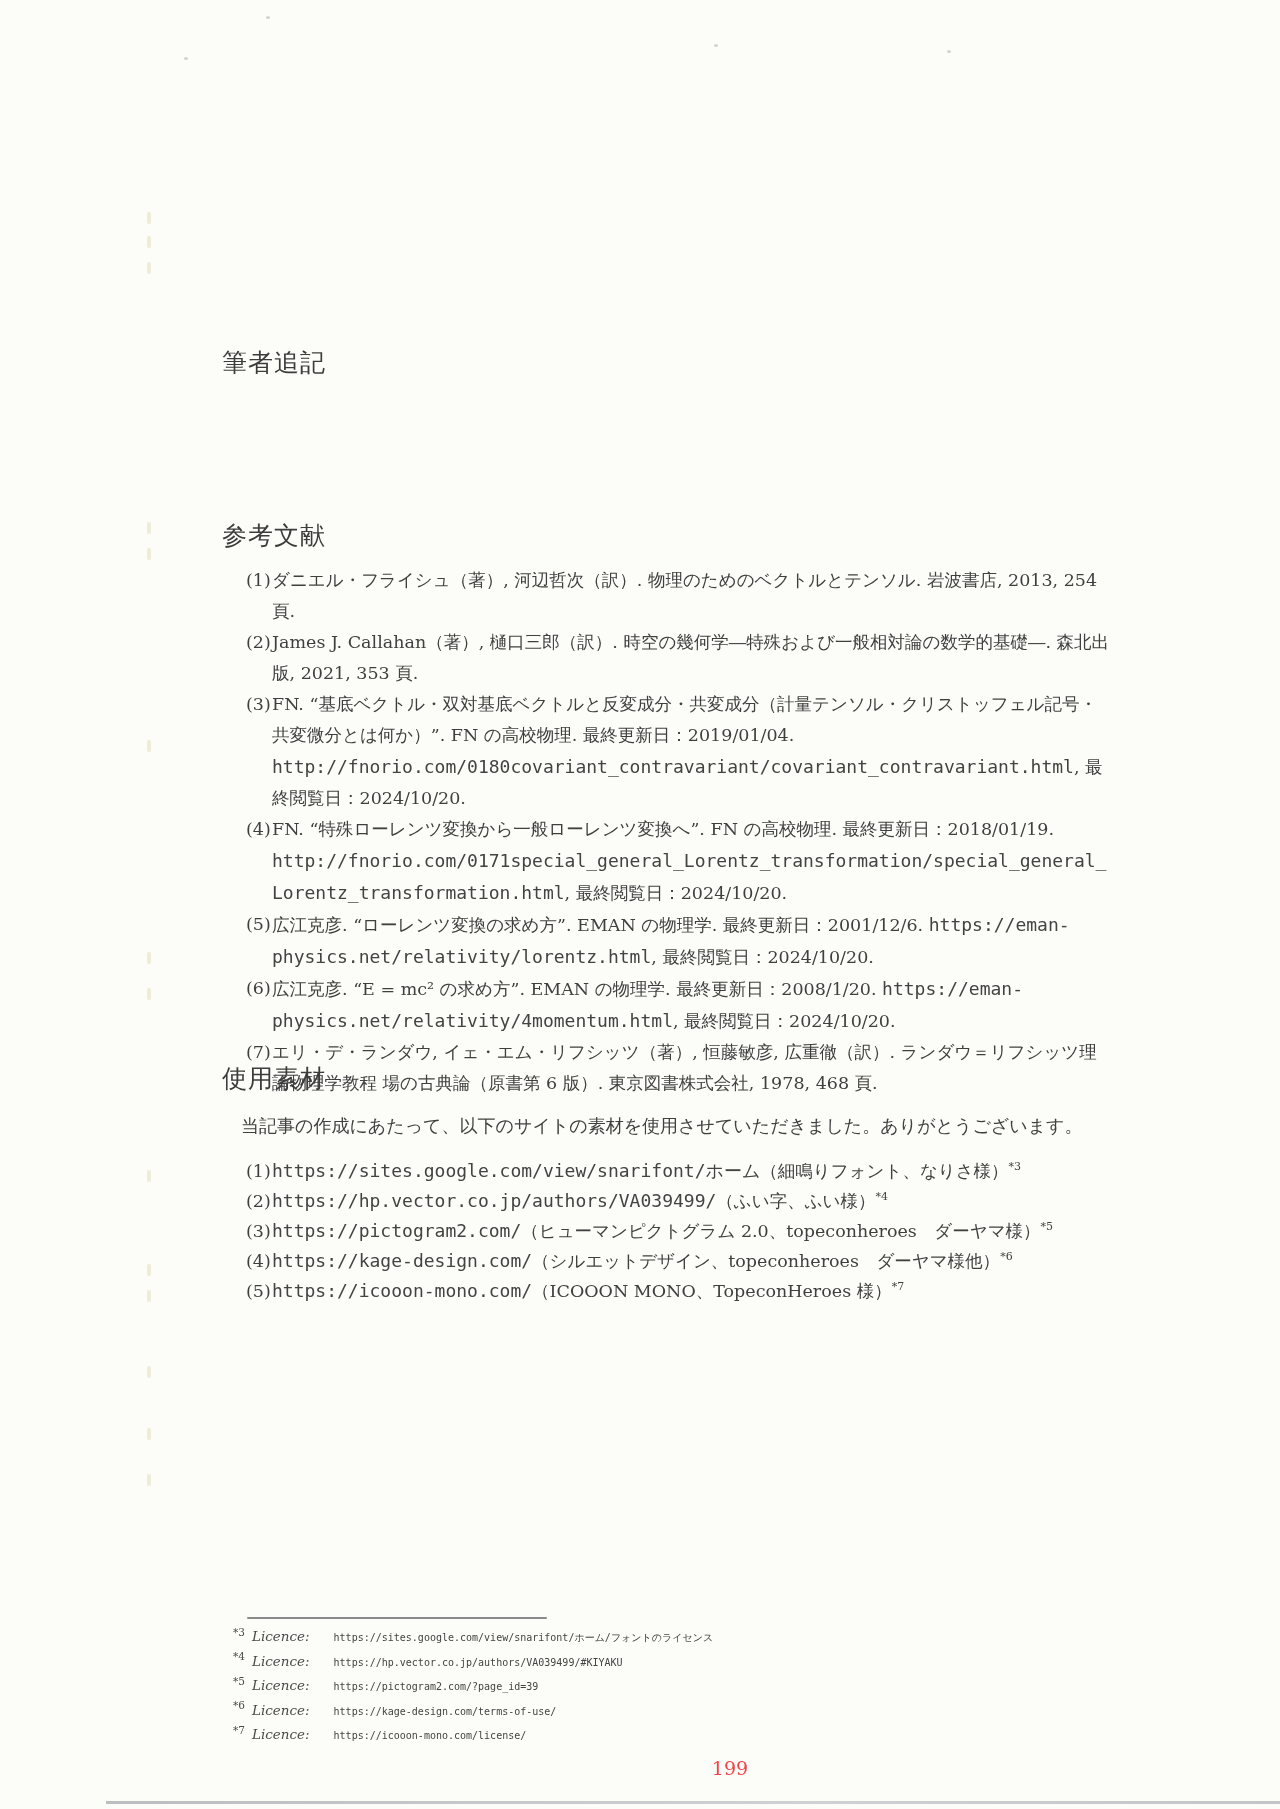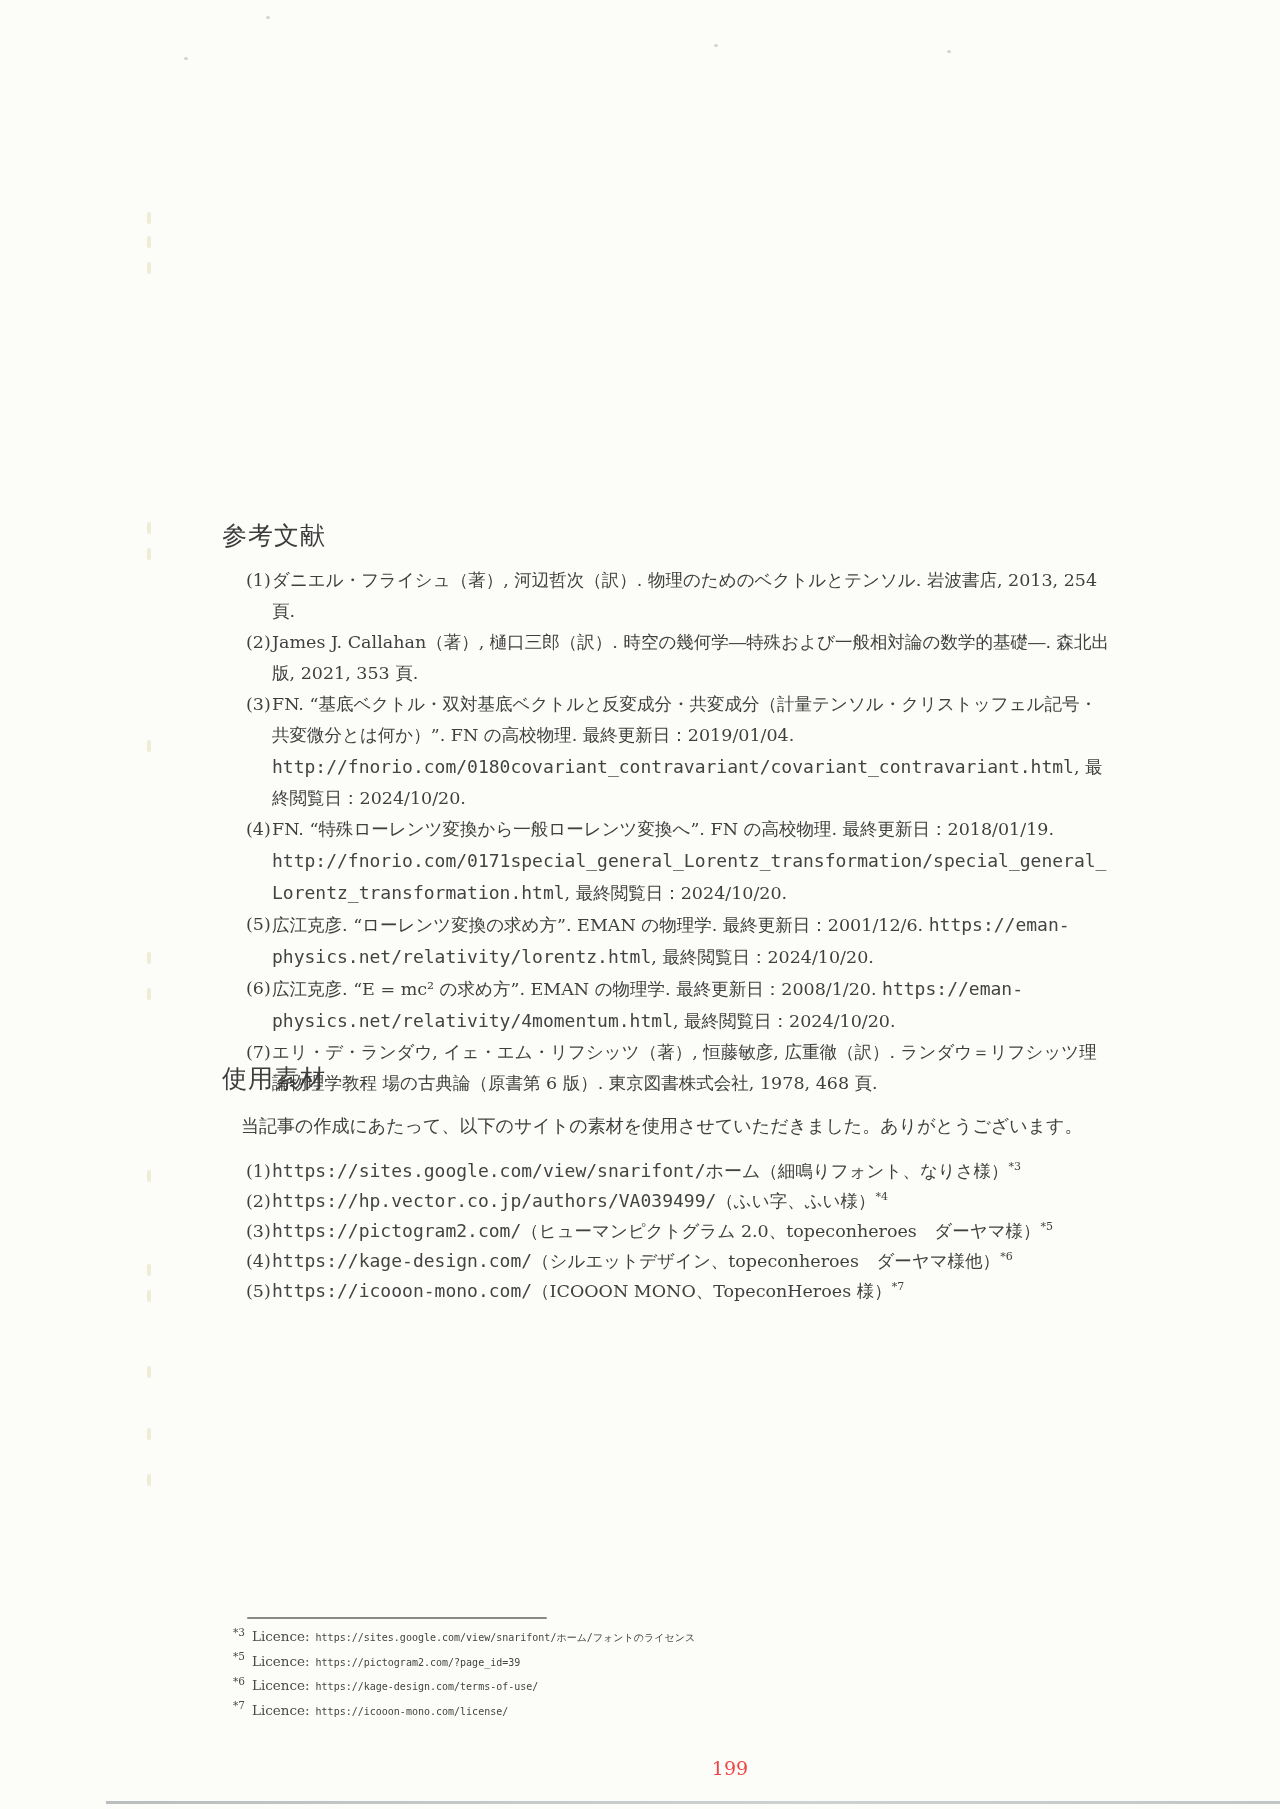--- a/index.html
+++ b/index.html
@@ -37,21 +37,21 @@
     line-height:31px;
   }
   li.refitem .num{position:absolute;left:24px;top:0;}
   ol.mats li.refitem{line-height:30px;}
   sup.fnmark{font-size:11px;vertical-align:super;line-height:0;}
   .rule{
     height:2px;background:#5e5e5e;opacity:.72;border-radius:1px;
   }
   .fnblock{font-size:13.5px;line-height:22.5px;color:#4a4a4a;}
   .fn sup{font-size:10.5px;vertical-align:super;line-height:0;margin-right:7px;}
-  .fn .fn-label{margin-right:6px;}
+  .fn .fn-label{margin-right:24px;font-style:italic;}
   .fn .mono{font-size:10px;}
   .page-number{font-size:19px;color:#ef4444;text-align:center;}
   .dash{
     position:absolute;left:147px;width:4px;height:12px;
     background:#e4dfbc;opacity:.55;border-radius:2px;
   }
   .speck{
     position:absolute;width:4px;height:3px;background:#a9a9a9;
     opacity:.5;border-radius:50%;
   }
@@ -78,20 +78,23 @@
   <span class="dash" style="top:740px"></span>
   <span class="dash" style="top:952px"></span>
   <span class="dash" style="top:988px"></span>
   <span class="dash" style="top:1170px"></span>
   <span class="dash" style="top:1264px"></span>
   <span class="dash" style="top:1290px"></span>
   <span class="dash" style="top:1366px"></span>
   <span class="dash" style="top:1428px"></span>
   <span class="dash" style="top:1474px"></span>
 
+  <section class="abs" style="left:222px;top:346px;width:908px;">
+    <h1 class="sec">筆者追記</h1>
+  </section>
 
   <section class="abs" style="left:222px;top:519px;width:908px;">
     <h1 class="sec">参考文献</h1>
   </section>
   <ol class="plain abs" id="ref-list" style="left:222px;top:565px;width:888px;">
       <li class="refitem"><span class="num">(1)</span><span>ダニエル・フライシュ（著）, 河辺哲次（訳）. 物理のためのベクトルとテンソル. 岩波書店, 2013, 254 頁.</span></li>
       <li class="refitem"><span class="num">(2)</span><span>James J. Callahan（著）, 樋口三郎（訳）. 時空の幾何学―特殊および一般相対論の数学的基礎―. 森北出版, 2021, 353 頁.</span></li>
       <li class="refitem"><span class="num">(3)</span><span>FN. “基底ベクトル・双対基底ベクトルと反変成分・共変成分（計量テンソル・クリストッフェル記号・共変微分とは何か）”. FN の高校物理. 最終更新日：2019/01/04. </span><span class="mono">http://fnorio.com/0180covariant_contravariant/covariant_contravariant.html</span><span>, 最終閲覧日：2024/10/20.</span></li>
       <li class="refitem"><span class="num">(4)</span><span>FN. “特殊ローレンツ変換から一般ローレンツ変換へ”. FN の高校物理. 最終更新日：2018/01/19. </span><span class="mono">http://fnorio.com/0171special_general_Lorentz_transformation/special_general_Lorentz_transformation.html</span><span>, 最終閲覧日：2024/10/20.</span></li>
       <li class="refitem"><span class="num">(5)</span><span>広江克彦. “ローレンツ変換の求め方”. EMAN の物理学. 最終更新日：2001/12/6. </span><span class="mono">https://eman-physics.net/relativity/lorentz.html</span><span>, 最終閲覧日：2024/10/20.</span></li>
@@ -109,20 +112,21 @@
       <li class="refitem"><span class="num">(1)</span><span class="mono">https://sites.google.com/view/snarifont/ホーム</span><span>（細鳴りフォント、なりさ様）</span><sup class="fnmark">*3</sup></li>
       <li class="refitem"><span class="num">(2)</span><span class="mono">https://hp.vector.co.jp/authors/VA039499/</span><span>（ふい字、ふい様）</span><sup class="fnmark">*4</sup></li>
       <li class="refitem"><span class="num">(3)</span><span class="mono">https://pictogram2.com/</span><span>（ヒューマンピクトグラム 2.0、topeconheroes　ダーヤマ様）</span><sup class="fnmark">*5</sup></li>
       <li class="refitem"><span class="num">(4)</span><span class="mono">https://kage-design.com/</span><span>（シルエットデザイン、topeconheroes　ダーヤマ様他）</span><sup class="fnmark">*6</sup></li>
       <li class="refitem"><span class="num">(5)</span><span class="mono">https://icooon-mono.com/</span><span>（ICOOON MONO、TopeconHeroes 様）</span><sup class="fnmark">*7</sup></li>
     </ol>
 
   <div class="abs rule" style="left:247px;top:1617px;width:300px;"></div>
   <div class="abs fnblock" id="footnotes" style="left:233px;top:1625px;width:800px;">
       <div class="fn"><sup>*3</sup><span class="fn-label">Licence:</span><span class="mono">https://sites.google.com/view/snarifont/ホーム/フォントのライセンス</span></div>
+      <div class="fn"><sup>*4</sup><span class="fn-label">Licence:</span><span class="mono">https://hp.vector.co.jp/authors/VA039499/#KIYAKU</span></div>
       <div class="fn"><sup>*5</sup><span class="fn-label">Licence:</span><span class="mono">https://pictogram2.com/?page_id=39</span></div>
       <div class="fn"><sup>*6</sup><span class="fn-label">Licence:</span><span class="mono">https://kage-design.com/terms-of-use/</span></div>
       <div class="fn"><sup>*7</sup><span class="fn-label">Licence:</span><span class="mono">https://icooon-mono.com/license/</span></div>
     </div>
 
   <div class="abs page-number" style="left:698px;top:1757px;width:64px;">199</div>
 
   <div class="bottom-edge"></div>
 </div>
 

